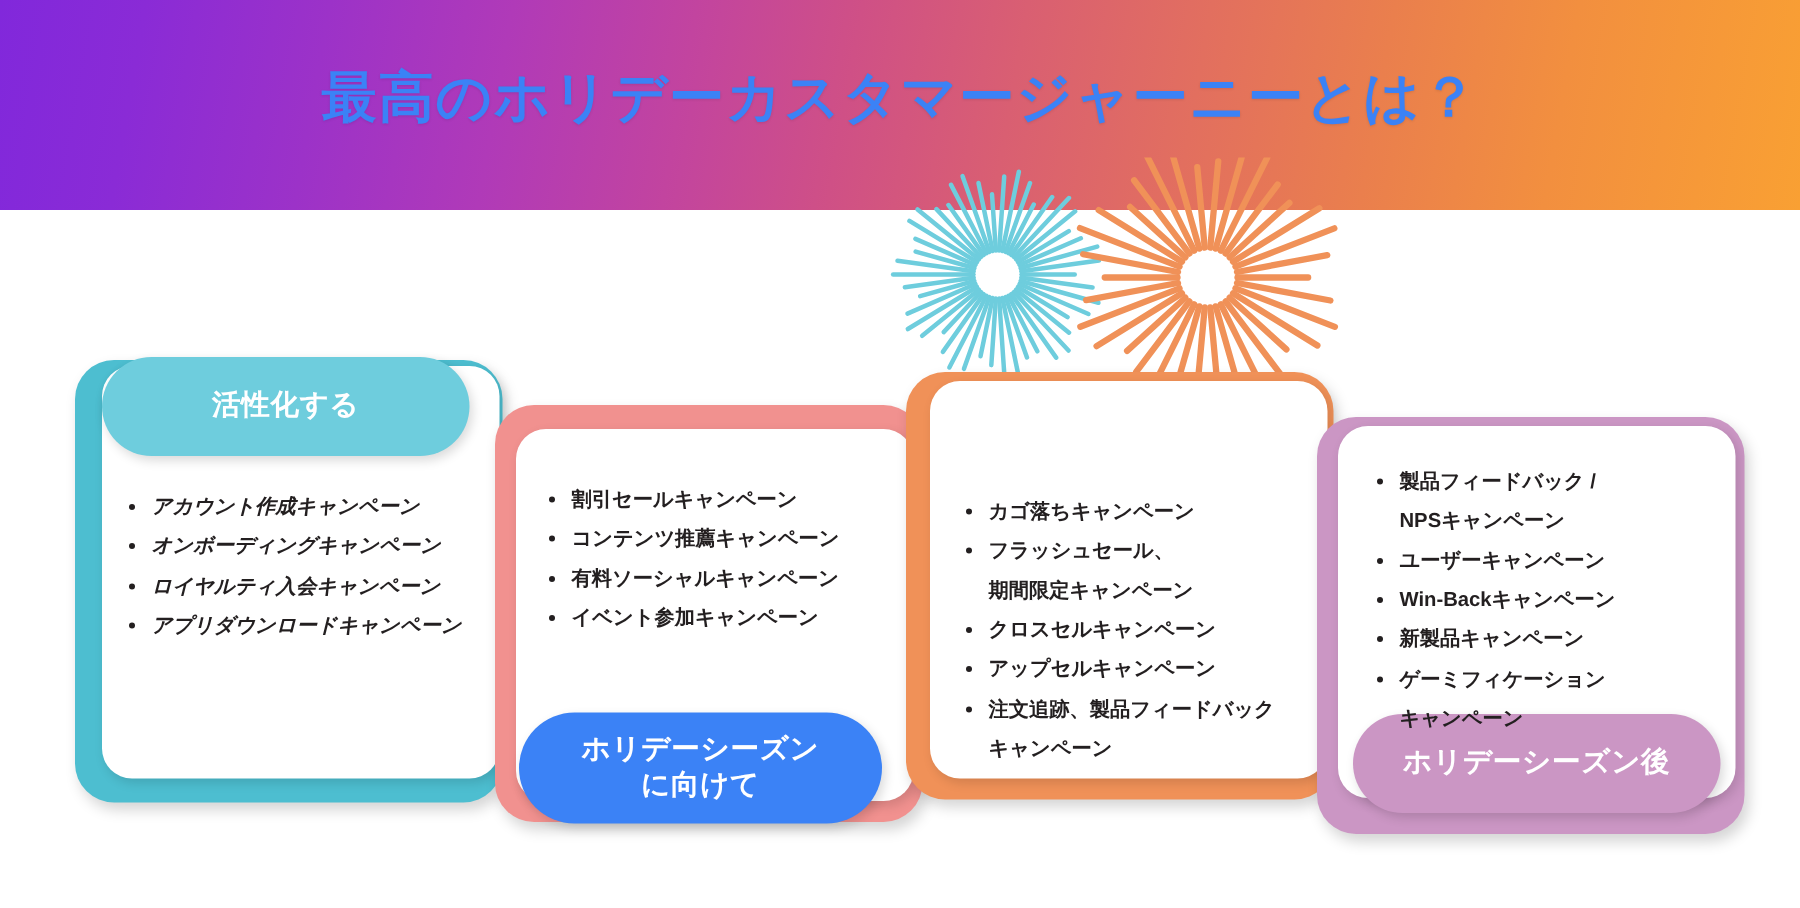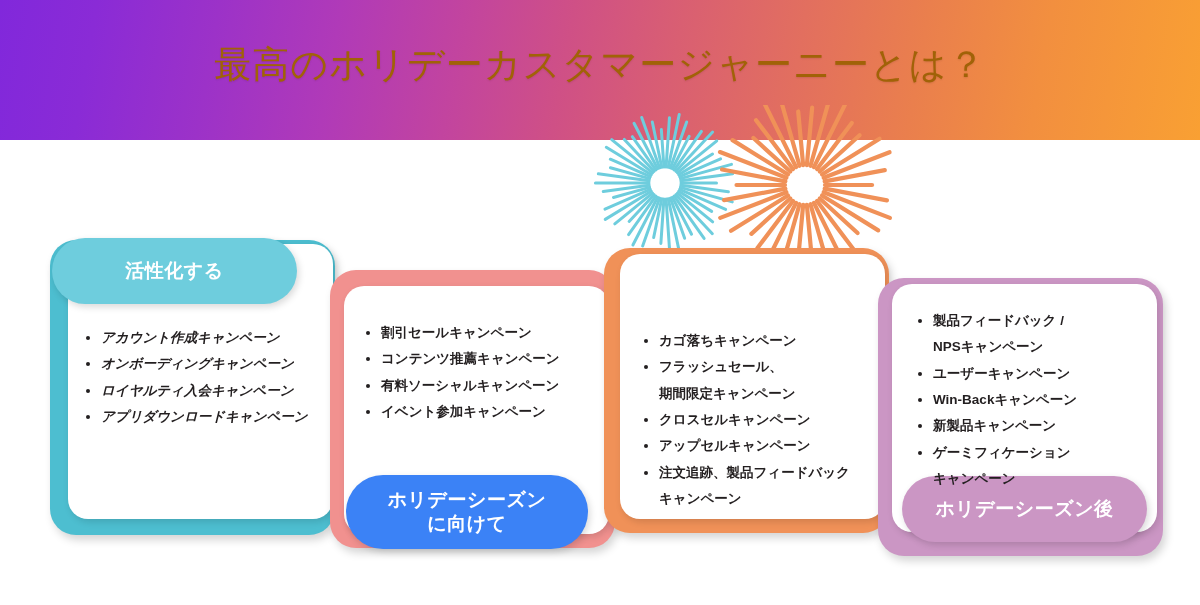--- a/index.html
+++ b/index.html
@@ -13,22 +13,22 @@
   
   #header-band{
     position:absolute; left:0; top:0; width:1200px; height:140px;
     background:linear-gradient(100deg,
        #8128db 0%, #8a2bd6 8%, #9c32c8 18%, #b03ab8 28%,
        #c2449f 38%, #cf5086 47%, #d95f72 56%, #e26f5f 66%,
        #ea7f4d 76%, #f28f3f 86%, #f9a033 100%);
   }
   #page-title{
     position:absolute; left:0; top:40px; width:1200px;
-    text-align:center; color:#a16207;
-    font-size:37px; font-weight:normal; letter-spacing:1px;
+    text-align:center; color:#3b82f6;
+    font-size:37px; font-weight:bold; letter-spacing:1px;
     text-shadow:0 1px 2px rgba(0,0,0,.10);
     white-space:nowrap;
   }
 
   
   #fireworks{ position:absolute; left:560px; top:105px; width:350px; height:180px; }
   #fireworks svg{ display:block; }
 
   
   .col{ position:absolute; }
@@ -72,21 +72,21 @@
     position:absolute; left:2px; top:11px;
     width:4px; height:4px; border-radius:50%;
     background:#231f20;
   }
   .bullets li.cont{ padding-left:17px; }
 
   
   #col-1{ left:50px;  top:240px; width:285px; height:295px; z-index:4; }
   #col-1 .frame{ background:#4dbed0; }
   #col-1 .card { left:18px; top:4px; width:265px; height:275px; }
-  #col-1 .pill { left:2px; top:-2px; width:245px; height:66px; background:#6ecddd; }
+  #col-1 .pill { left:18px; top:-2px; width:245px; height:66px; background:#6ecddd; }
   #col-1 .bullets{ left:34px; top:85px; width:250px;font-style:italic; }
 
   
   #col-2{ left:330px; top:270px; width:285px; height:278px; z-index:5; }
   #col-2 .frame{ background:#f1918f; }
   #col-2 .card { left:14px; top:16px; width:265px; height:248px; }
   #col-2 .pill { left:16px; top:205px; width:242px; height:74px; background:#3b82f6; }
   #col-2 .bullets{ left:34px; top:50px; width:255px; }
 
   

